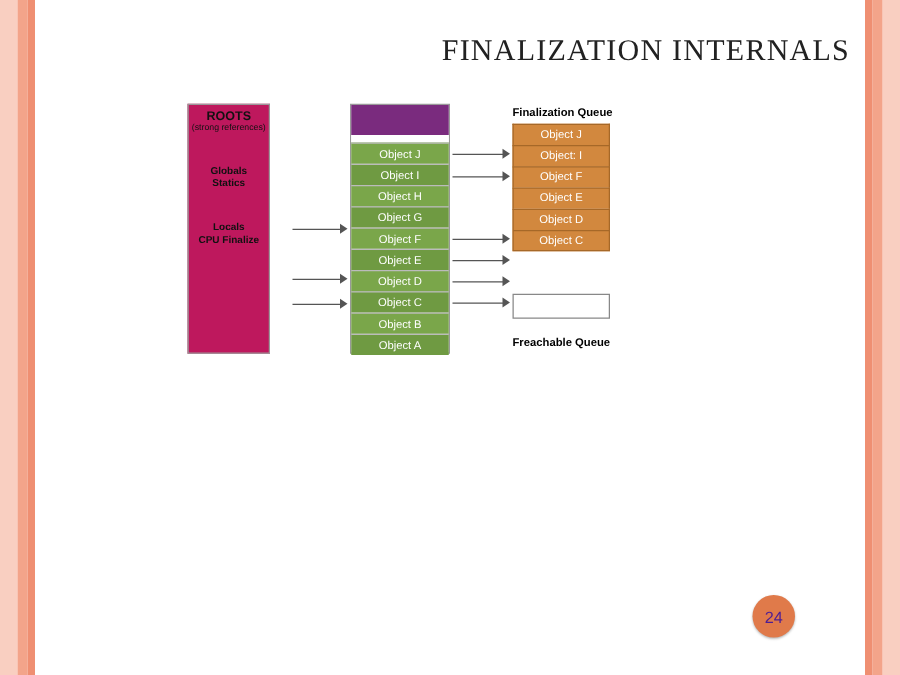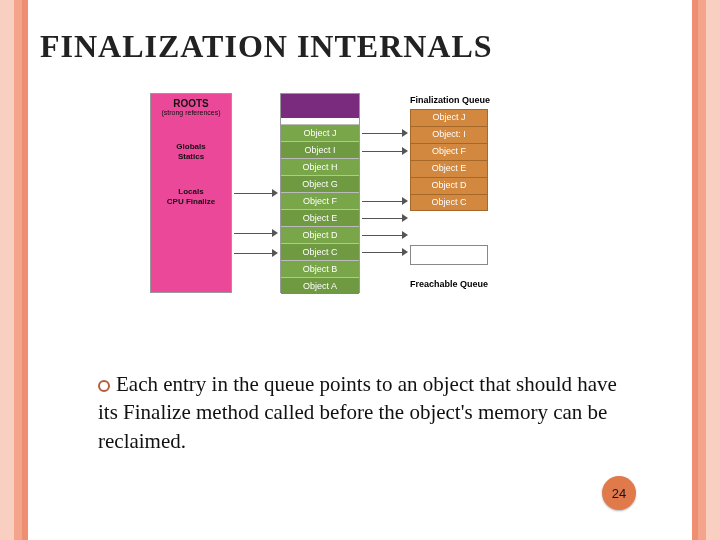--- a/index.html
+++ b/index.html
@@ -23,39 +23,39 @@
   .stripes-left .s2 { left: 14px; width: 8px; }
   .stripes-left .s3 { left: 22px; width: 6px; }
   .stripes-right .s1 { right: 0; width: 14px; }
   .stripes-right .s2 { right: 14px; width: 8px; }
   .stripes-right .s3 { right: 22px; width: 6px; }
 
   .content {
     position: absolute; left: 40px; right: 40px; top: 0; bottom: 0;
   }
   .title {
-    text-align: left;
-    font-size: 32px;
+    text-align: right;
+    font-size: 24px;
     letter-spacing: 1px;
     color: #222;
     margin-top: 28px;
-    font-weight: bold;
+    font-weight: normal;
   }
 
   .diagram {
     position: relative;
     width: 420px; height: 220px;
     margin: 28px auto 0 auto;
     font-family: Arial, Helvetica, sans-serif;
   }
 
   .roots-col {
     position: absolute; left: 0; top: 0;
-    width: 82px; height: 200px;
-    background: #ec4899;
+    width: 66px; height: 200px;
+    background: #be185d;
     border: 1px solid #999;
     text-align: center;
     padding-top: 4px;
   }
   .roots-title { font-weight: bold; font-size: 10px; color: #111; }
   .roots-sub { font-size: 7px; color: #111; line-height: 1; }
   .roots-group { margin-top: 26px; }
   .roots-item { font-size: 8px; font-weight: bold; color: #111; line-height: 1.2; }
 
   .heap-col {
@@ -112,21 +112,21 @@
   }
   .bullet-ring {
     display: inline-block; width: 12px; height: 12px;
     border: 2px solid #b85c3e; border-radius: 50%;
     margin-right: 6px; vertical-align: -1px;
   }
 
   .pagenum {
     position: absolute; right: 44px; bottom: 30px;
     width: 34px; height: 34px; border-radius: 50%;
-    background: #e07a4a; color: #0f172a;
+    background: #e07a4a; color: #4c1d95;
     font-family: Arial, sans-serif; font-size: 13px;
     display: flex; align-items: center; justify-content: center;
     box-shadow: 0 1px 2px rgba(0,0,0,.3);
   }
 </style>
 </head>
 <body>
 
 <div class="stripes-left">
   <div class="stripe s1"></div>
@@ -209,18 +209,15 @@
       <div class="fq-item">Object E</div>
       <div class="fq-item">Object D</div>
       <div class="fq-item">Object C</div>
     </div>
 
     <div class="rq-label">Freachable Queue</div>
     <div class="rq-box"></div>
 
   </div>
 
-  <div class="bodytext">
-    <span class="bullet-ring"></span><span>Each entry in the queue points to an object that should have its Finalize method called before the object's memory can be reclaimed.</span>
-  </div>
 
   <div class="pagenum">24</div>
 </div>
 
 </body></html>

